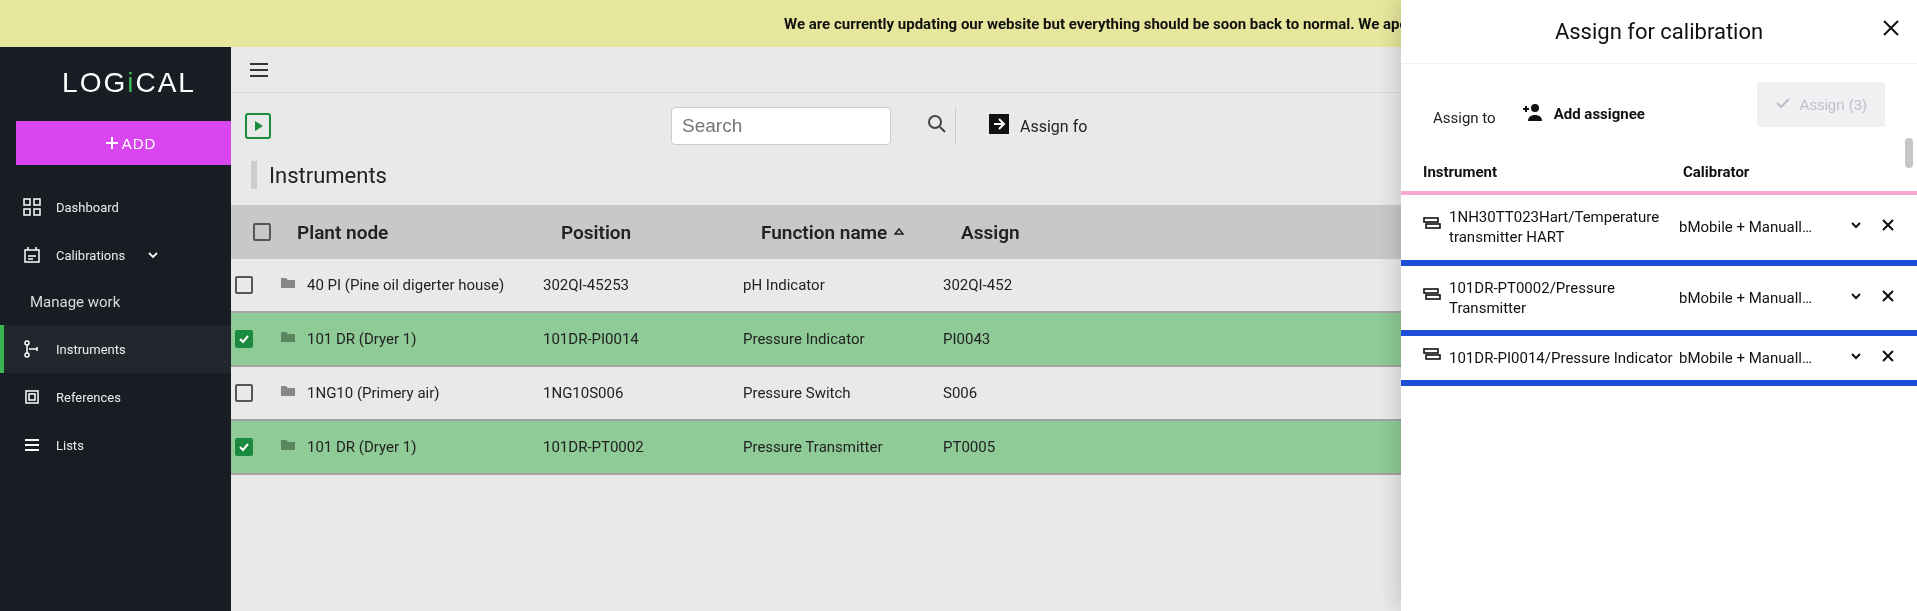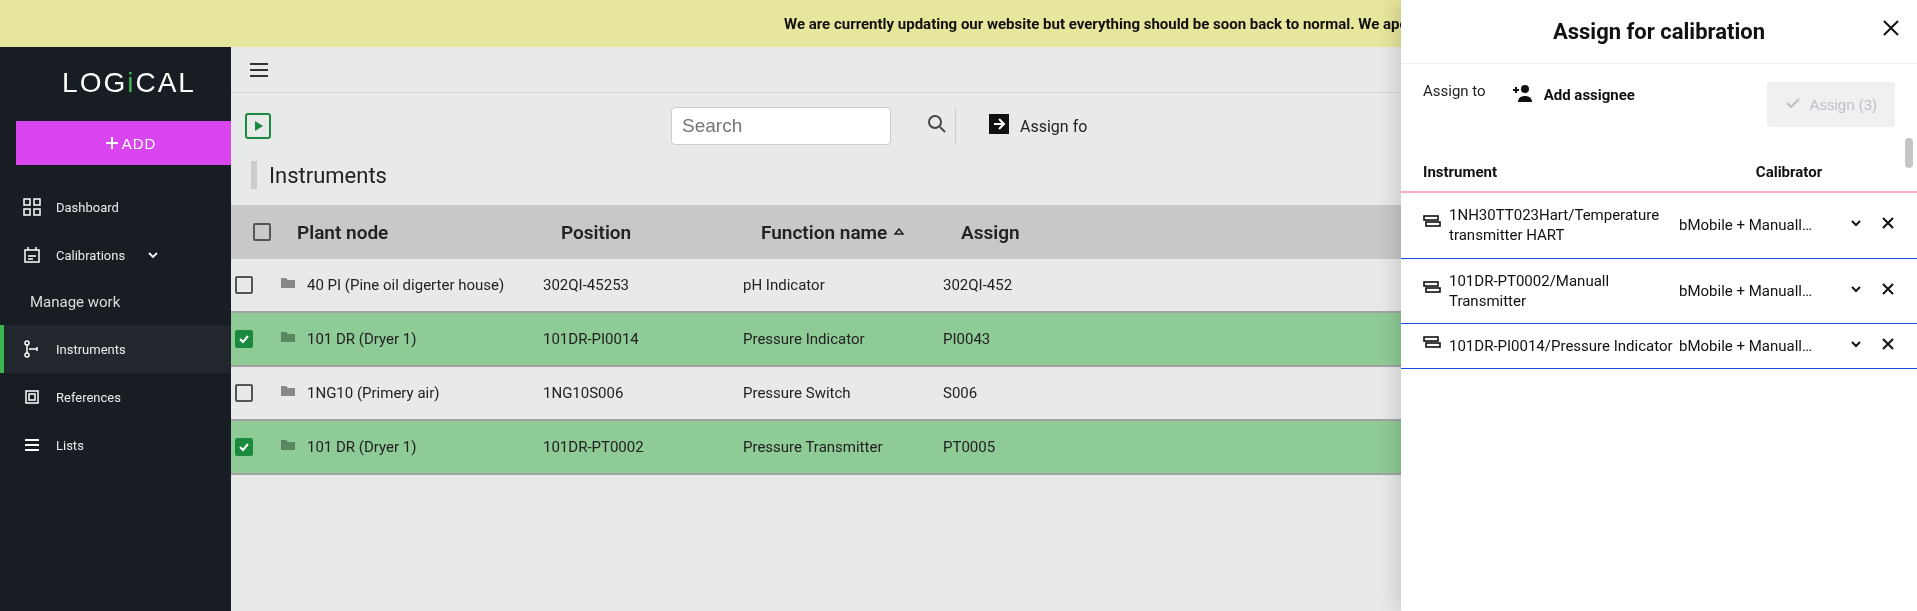--- a/index.html
+++ b/index.html
@@ -237,36 +237,36 @@
       box-shadow: -4px 0 20px rgba(0,0,0,0.15);
       display: flex;
       flex-direction: column;
     }
     .panel-header {
       height: 64px;
       display: flex;
       align-items: center;
       justify-content: center;
       font-size: 22px;
-      font-weight: 700;
+      font-weight: 400;
       color: #111;
       position: relative;
       border-bottom: 1px solid #f0f0f0;
     }
     .panel-close {
       position: absolute;
       right: 16px;
       top: 18px;
       cursor: pointer;
       color: #111;
     }
     .panel-assign-row {
-      padding: 18px 22px;
-      display: flex;
-      align-items: flex-start;
+      padding: 18px 32px;
+      display: flex;
+      align-items: flex-end;
     }
     .assign-to-label { font-size: 15px; color: #222; }
     .add-assignee {
       display: flex;
       align-items: center;
       gap: 10px;
       font-weight: 700;
       font-size: 15px;
       color: #111;
       margin-left: 26px;
@@ -284,29 +284,29 @@
       align-items: center;
       gap: 8px;
       cursor: not-allowed;
     }
     .panel-list-header {
       display: flex;
       padding: 18px 22px 10px;
       font-weight: 700;
       font-size: 15px;
       color: #111;
-      border-bottom: 2px solid #f9a8d4;
+      border-bottom: 4px solid #f9a8d4;
     }
     .pcol-inst { width: 260px; }
-    .pcol-cal { flex: 1; text-align: center; }
+    .pcol-cal { flex: 1; }
     .panel-item {
       display: flex;
       align-items: center;
       padding: 12px 22px;
-      border-bottom: 1px solid #1d4ed8;
+      border-bottom: 6px solid #1d4ed8;
       font-size: 15px;
     }
     .pi-icon {
       width: 26px;
       color: #111;
       flex-shrink: 0;
     }
     .pi-text {
       width: 230px;
       line-height: 1.35;
@@ -595,21 +595,21 @@
           </svg></span>
         <span class="pi-close"><svg width="14" height="14" viewBox="0 0 14 14">
             <path d="M2 2l10 10M12 2L2 12" stroke="#111" stroke-width="2"></path>
           </svg></span>
       </div>
       <div class="panel-item">
         <span class="pi-icon"><svg width="18" height="16" viewBox="0 0 18 16" fill="none" stroke="#111" stroke-width="1.6">
             <rect x="1" y="1" width="14" height="4"></rect>
             <rect x="3" y="7" width="14" height="4"></rect>
           </svg></span>
-        <span class="pi-text">101DR-PT0002/Manuall Transmitter</span>
+        <span class="pi-text">101DR-PT0002/Pressure Transmitter</span>
         <span class="pi-cal">bMobile + Manuall…</span>
         <span class="pi-chev"><svg width="14" height="14" viewBox="0 0 14 14">
             <path d="M3 5l4 4 4-4" stroke="#111" stroke-width="2" fill="none"></path>
           </svg></span>
         <span class="pi-close"><svg width="14" height="14" viewBox="0 0 14 14">
             <path d="M2 2l10 10M12 2L2 12" stroke="#111" stroke-width="2"></path>
           </svg></span>
       </div>
       <div class="panel-item">
         <span class="pi-icon"><svg width="18" height="16" viewBox="0 0 18 16" fill="none" stroke="#111" stroke-width="1.6">

